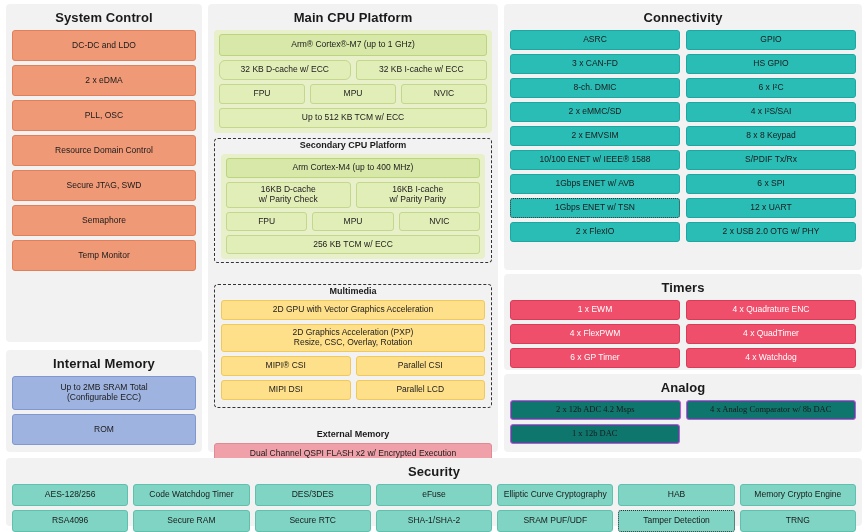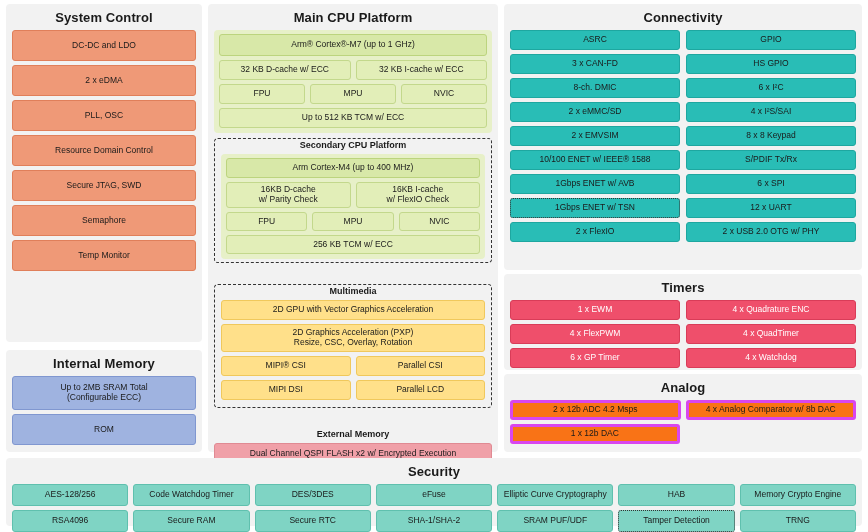--- a/index.html
+++ b/index.html
@@ -50,21 +50,21 @@
   .row > .box{flex:1;margin-bottom:4px;}
 
   
   .salmon{background:#ef9977;border:1px solid #e07f5a;color:#1a1a1a;}
   .green-mid{background:#d8e8a8;border:1px solid #bcd47e;}
   .green-inner{background:#e2eeb8;border:1px solid #c3d88c;}
   .yellow{background:#ffe08a;border:1px solid #f0c85c;}
   .teal{background:#29bdb6;border:1px solid #1ea7a0;color:#1a1a1a;}
   .pink{background:#ef4f6b;border:1px solid #d93c58;color:#ffffff;}
   .rose{background:#f0a0a8;border:1px solid #e08a93;}
-  .purple{background:#f97316;border:3px solid #d946ef;}
+  .purple{background:#0f766e;border:1px solid #d946ef;font-family:Liberation Serif, serif;}
   .blue{background:#9fb3e0;border:1px solid #8097d0;}
   .mint{background:#7fd4c4;border:1px solid #5fc0ae;}
 
   .dashed-group{
     border:1px dashed #333;
     border-radius:4px;
     padding:0 6px 3px 6px;
     box-sizing:border-box;
     margin-bottom:21px;
   }
@@ -124,40 +124,40 @@
 (Configurable ECC)</div>
     <div class="box blue">ROM</div>
   </div>
 
   <div class="panel" id="main-cpu">
     <div class="panel-title">Main CPU Platform</div>
 
     <div class="group-shell">
       <div class="box green-mid" style="height:22px;">Arm® Cortex®-M7 (up to 1 GHz)</div>
       <div class="row">
-        <div class="box green-inner" style="height:20px;">32 KB D-cache w/ ECC</div>
+        <div class="box green-inner" style="height:20px;border-radius:6px;">32 KB D-cache w/ ECC</div>
         <div class="box green-inner" style="height:20px;">32 KB I-cache w/ ECC</div>
       </div>
       <div class="row">
         <div class="box green-inner" style="height:20px;">FPU</div>
         <div class="box green-inner" style="height:20px;">MPU</div>
         <div class="box green-inner" style="height:20px;">NVIC</div>
       </div>
       <div class="box green-inner" style="height:20px;">Up to 512 KB TCM w/ ECC</div>
     </div>
 
     <div class="dashed-group" style="margin-top:5px;">
       <div class="sub-title">Secondary CPU Platform</div>
       <div class="group-shell">
         <div class="box green-mid" style="height:20px;">Arm Cortex-M4 (up to 400 MHz)</div>
         <div class="row">
           <div class="box green-inner" style="height:26px;white-space:pre-line;">16KB D-cache
 w/ Parity Check</div>
           <div class="box green-inner" style="height:26px;white-space:pre-line;">16KB I-cache
-w/ FlexIO Check</div>
+w/ Parity Parity</div>
         </div>
         <div class="row">
           <div class="box green-inner" style="height:19px;">FPU</div>
           <div class="box green-inner" style="height:19px;">MPU</div>
           <div class="box green-inner" style="height:19px;">NVIC</div>
         </div>
         <div class="box green-inner" style="height:19px;text-align:center;">256 KB TCM w/ ECC</div>
       </div>
     </div>
 

